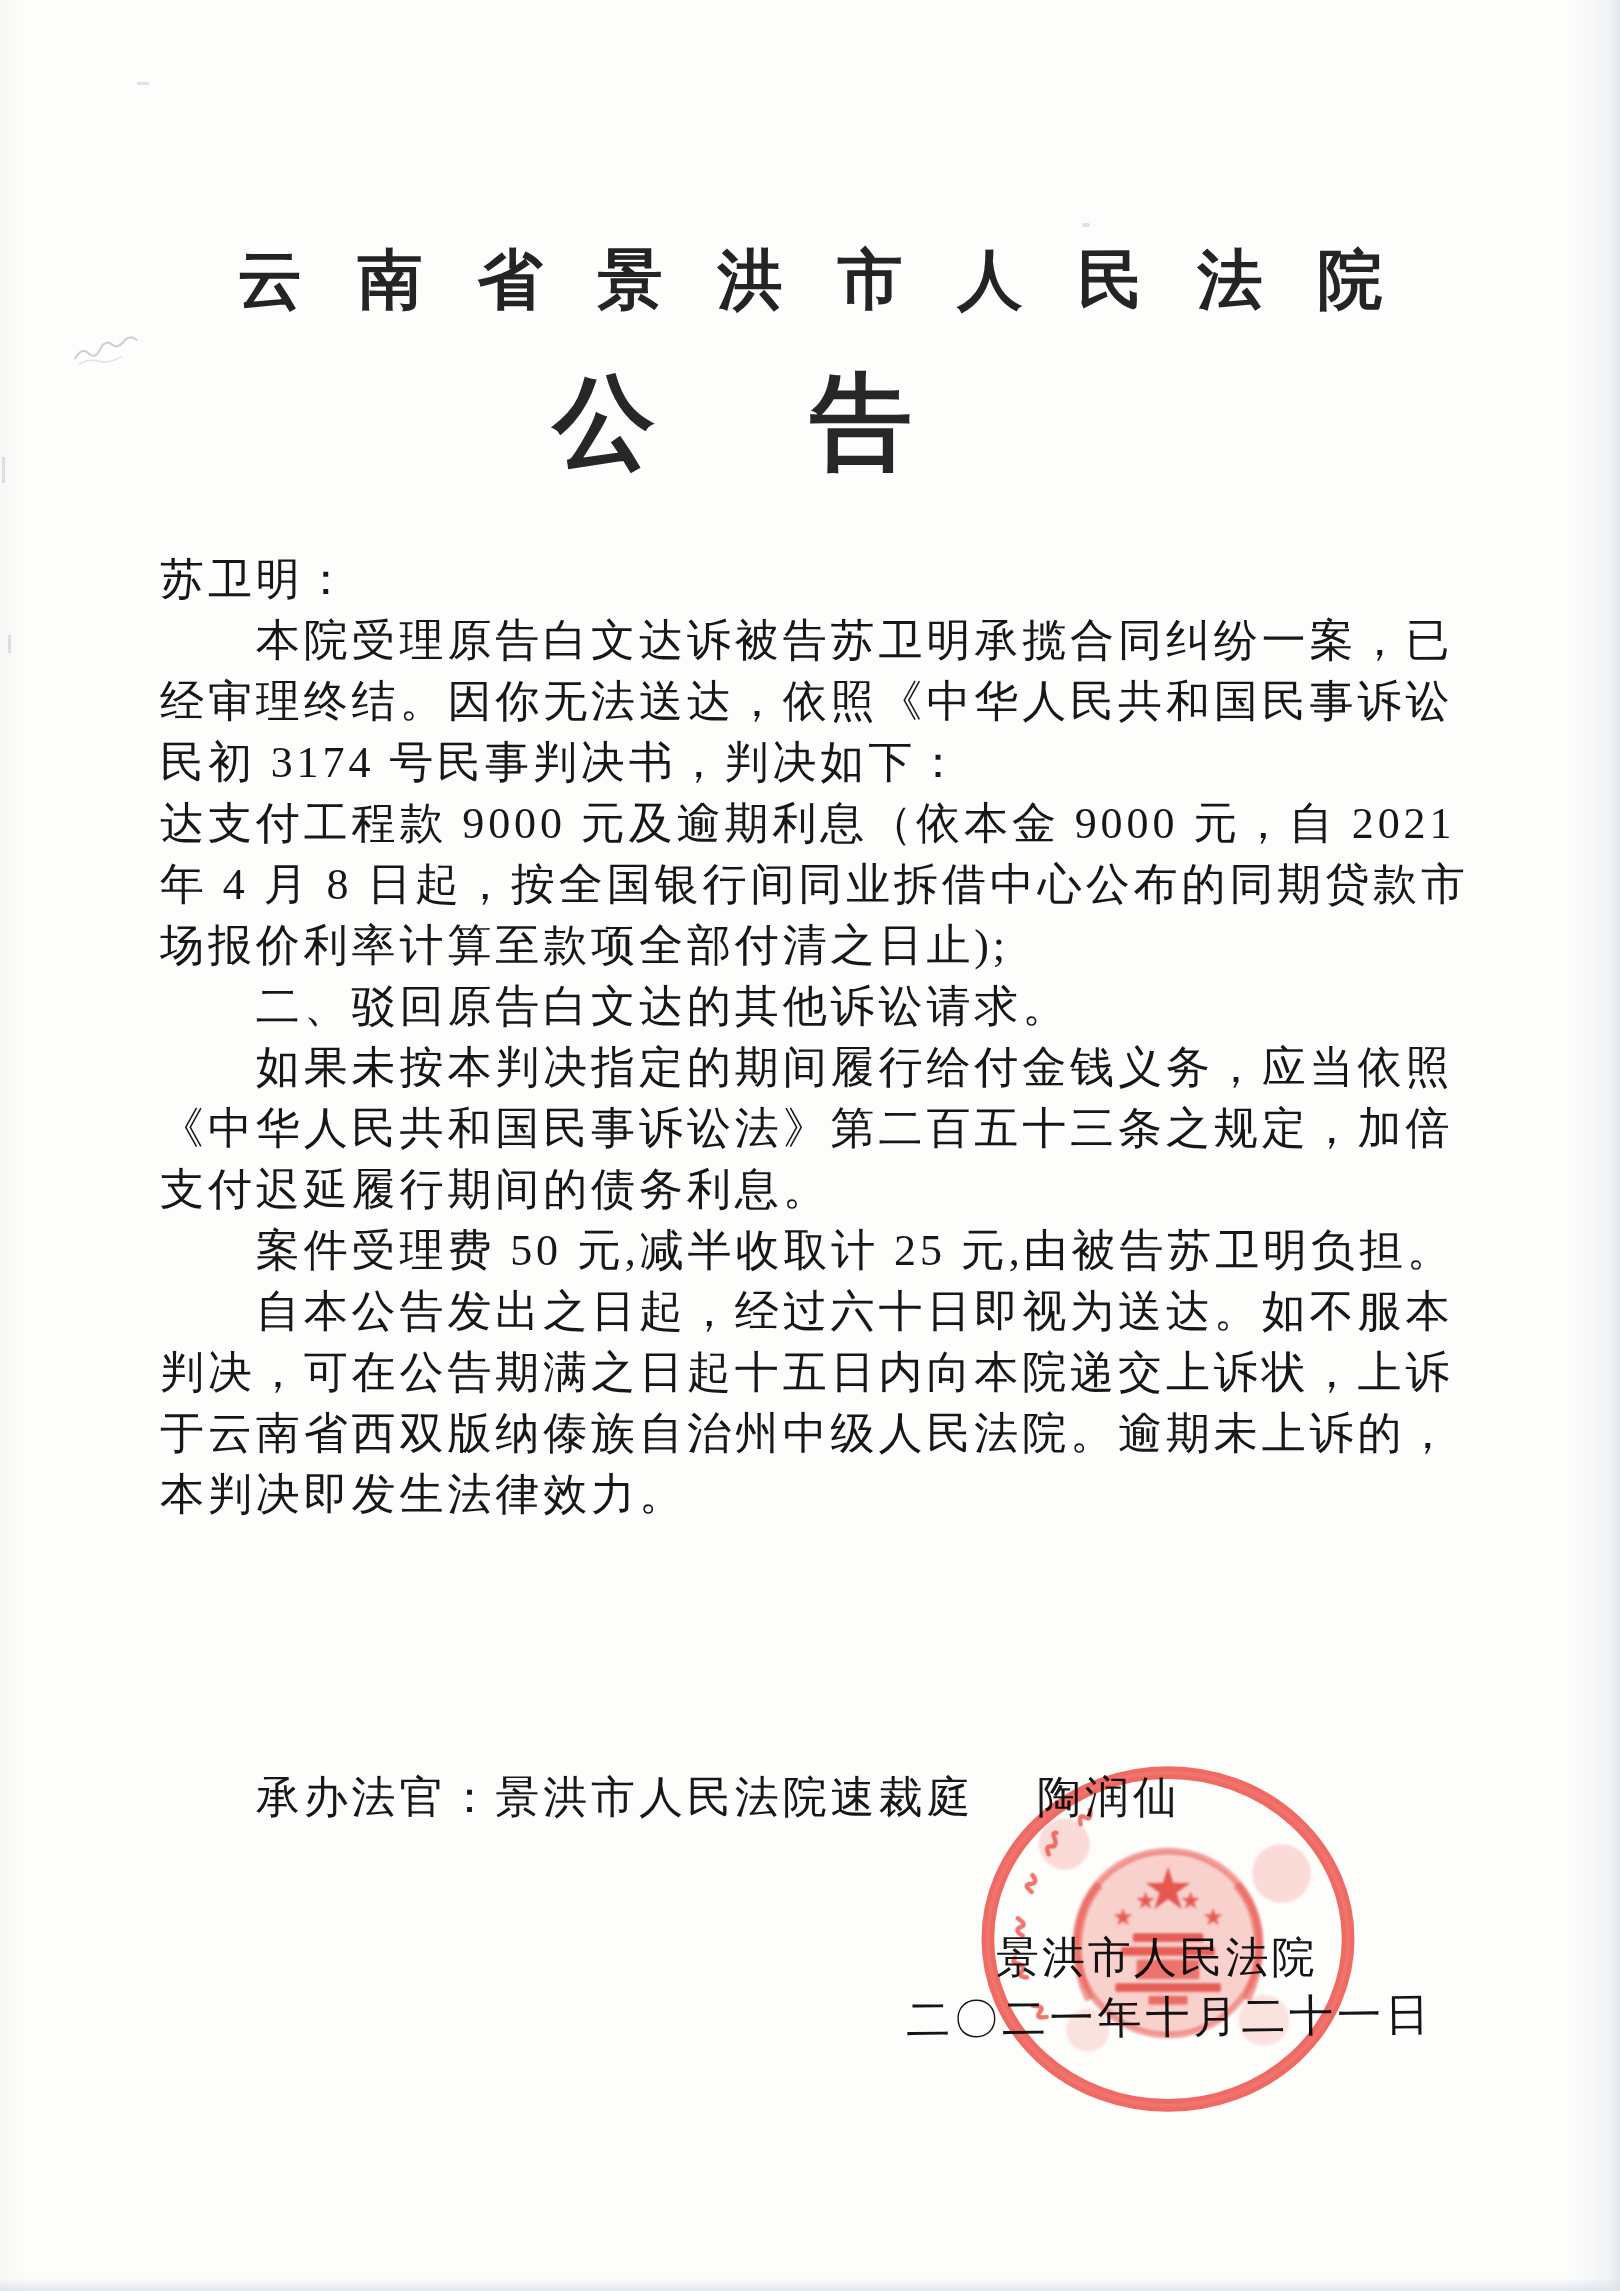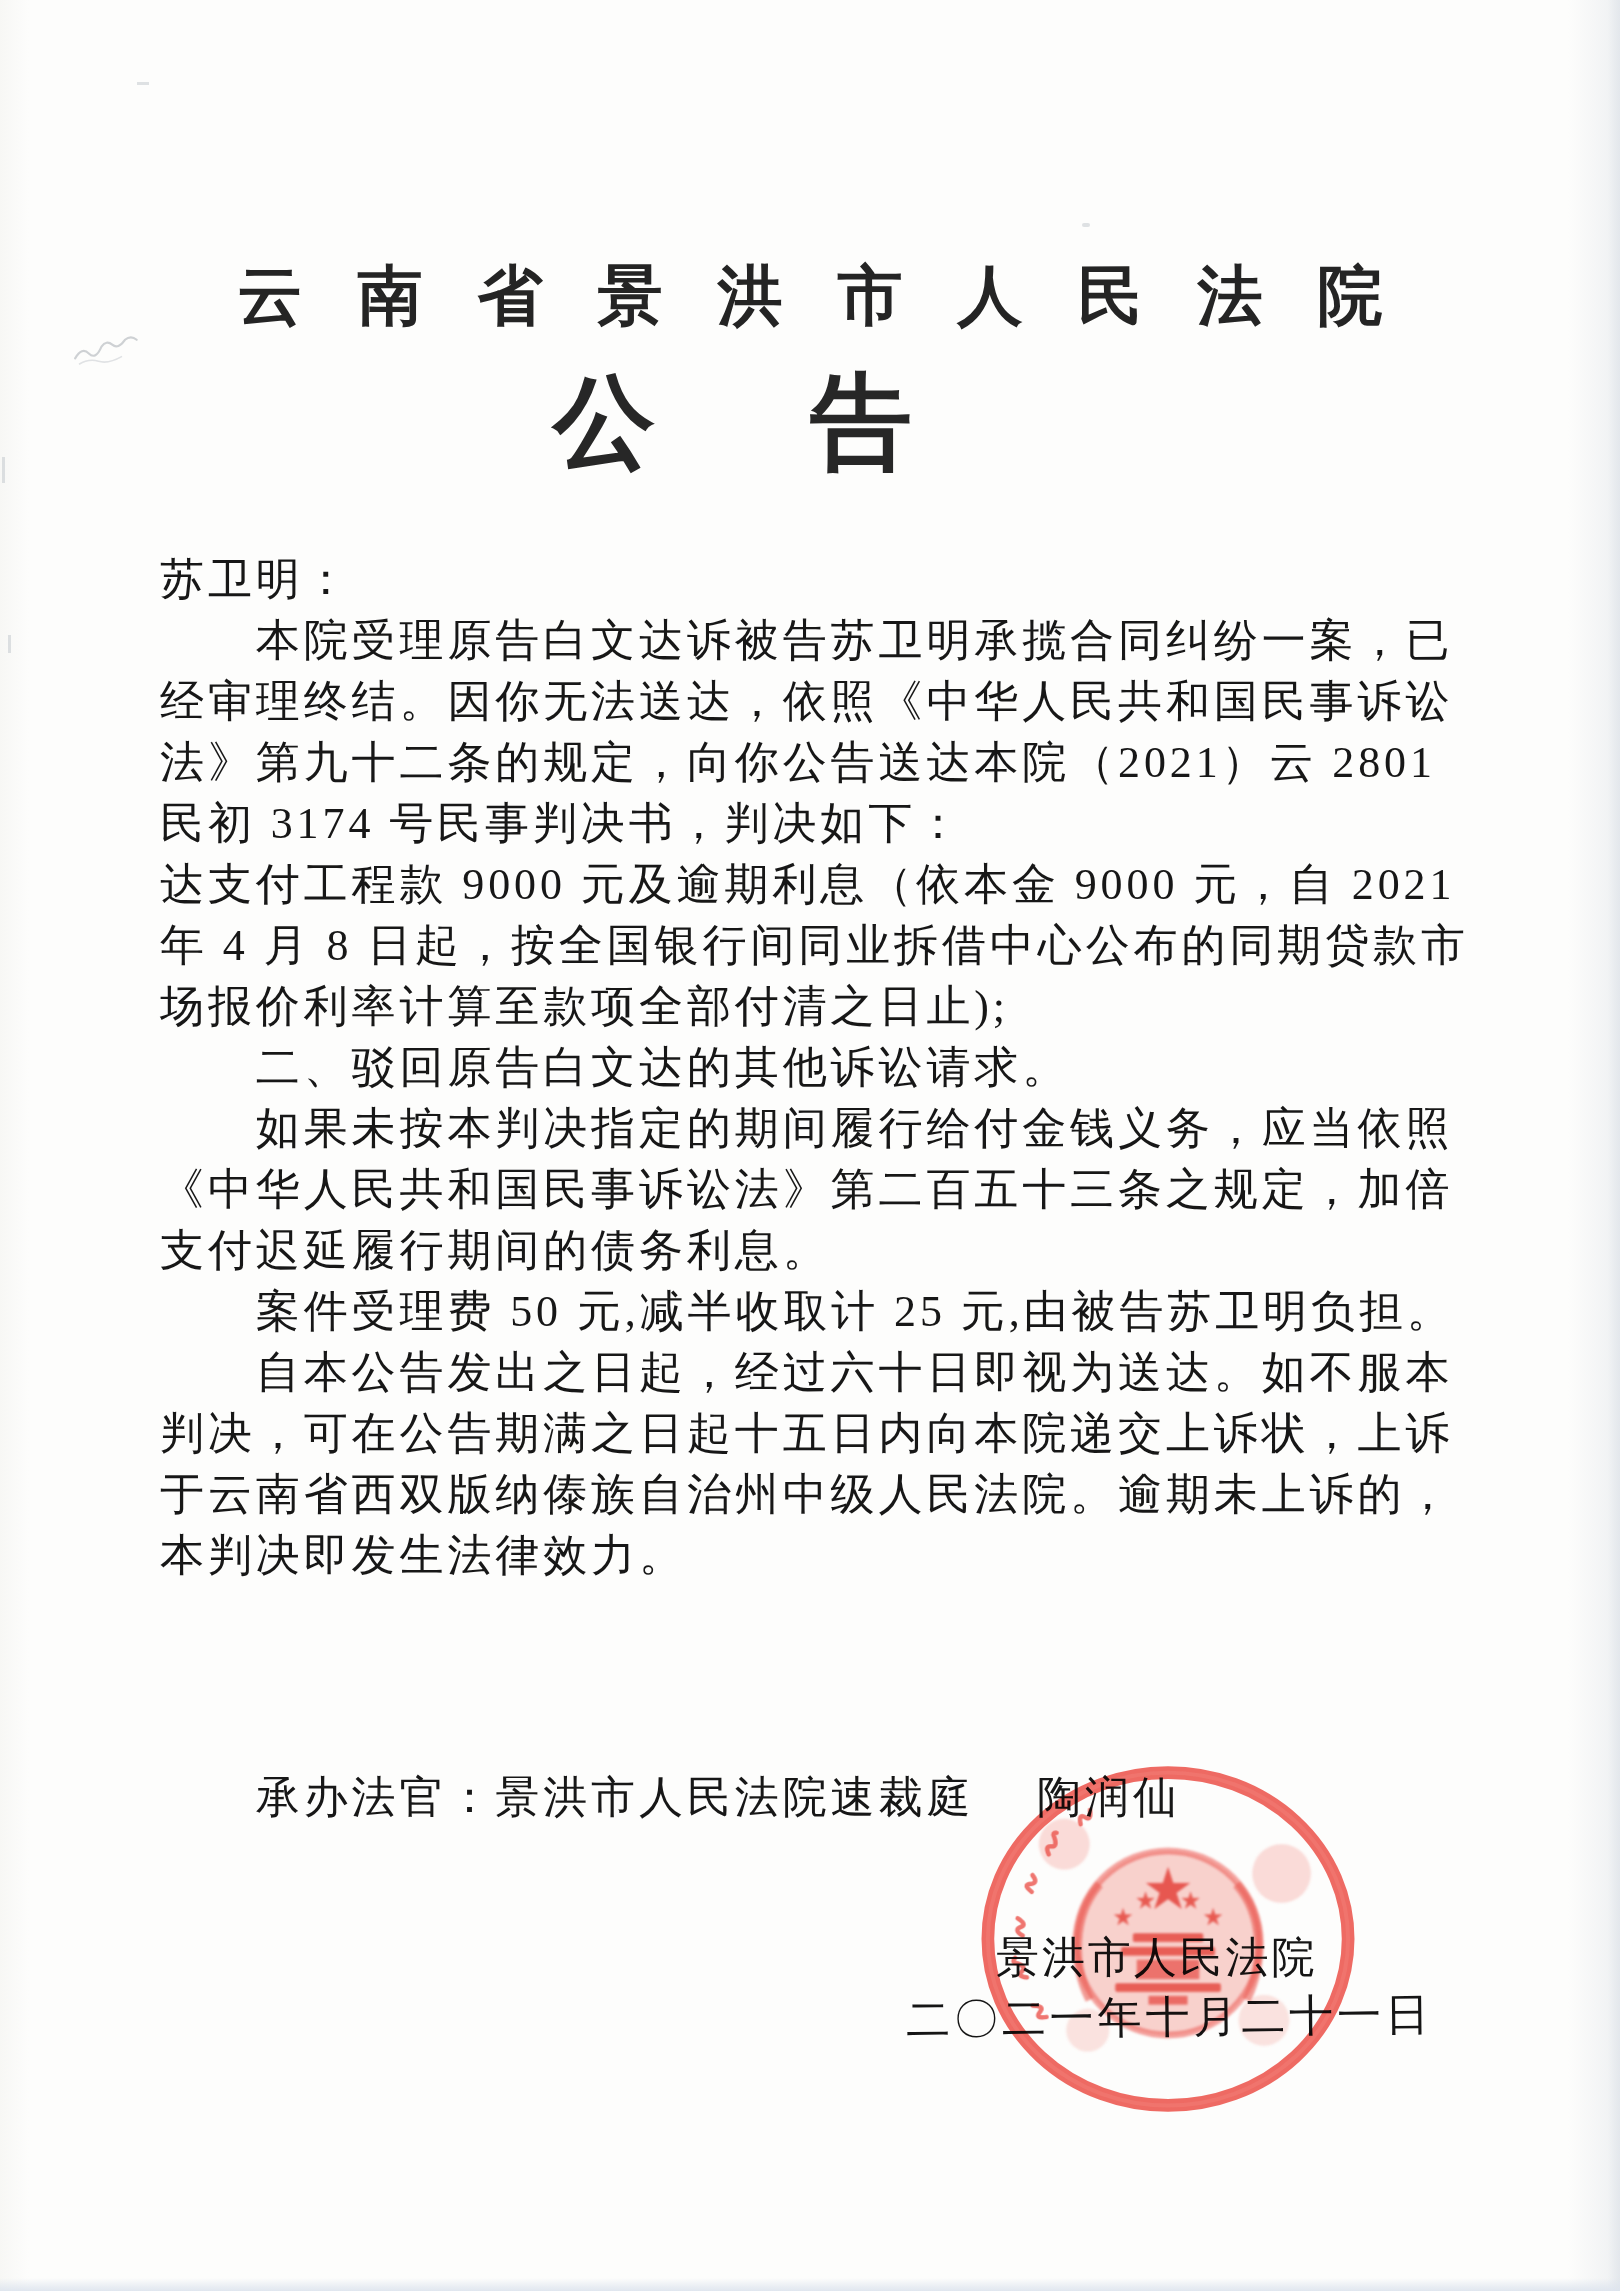--- a/index.html
+++ b/index.html
@@ -17,21 +17,21 @@
   
   .edge-bottom{
     position:absolute;left:0;right:0;bottom:0;height:13.7px;
     background:linear-gradient(180deg, rgba(222,229,238,0), #dde4ee);
   }
   .edge-right{
     position:absolute;top:0;bottom:0;right:0;width:11.8px;
     background:linear-gradient(270deg, #e3e7ec, rgba(227,231,236,0));
   }
   .court-header{
-    position:absolute;top:252px;left:0;right:0;
+    position:absolute;top:236px;left:0;right:0;
     text-align:center;
     font-family:"Liberation Sans","DejaVu Sans",sans-serif;
     font-weight:900;
     font-size:65px;
     letter-spacing:55px;
     padding-left:55px;
     color:#242424;
     white-space:nowrap;
   }
   .notice-title{
@@ -92,21 +92,20 @@
   <div class="mark" style="left:137px;top:82px;width:11.8px;height:2.9px;"></div>
 
   <div class="court-header">云南省景洪市人民法院</div>
 
   <div class="notice-title">公告</div>
 
   <div class="doc-body">
       <div class="doc-line">苏卫明：</div>
       <div class="doc-line">　　本院受理原告白文达诉被告苏卫明承揽合同纠纷一案，已</div>
       <div class="doc-line">经审理终结。因你无法送达，依照《中华人民共和国民事诉讼</div>
-      <div class="doc-line">法》第九十二条的规定，向你公告送达本院（2021）云 2801</div>
       <div class="doc-line">民初 3174 号民事判决书，判决如下：</div>
       <div class="doc-line">达支付工程款 9000 元及逾期利息（依本金 9000 元，自 2021</div>
       <div class="doc-line">年 4 月 8 日起，按全国银行间同业拆借中心公布的同期贷款市</div>
       <div class="doc-line">场报价利率计算至款项全部付清之日止);</div>
       <div class="doc-line">　　二、驳回原告白文达的其他诉讼请求。</div>
       <div class="doc-line">　　如果未按本判决指定的期间履行给付金钱义务，应当依照</div>
       <div class="doc-line">《中华人民共和国民事诉讼法》第二百五十三条之规定，加倍</div>
       <div class="doc-line">支付迟延履行期间的债务利息。</div>
       <div class="doc-line">　　案件受理费 50 元,减半收取计 25 元,由被告苏卫明负担。</div>
       <div class="doc-line">　　自本公告发出之日起，经过六十日即视为送达。如不服本</div>

